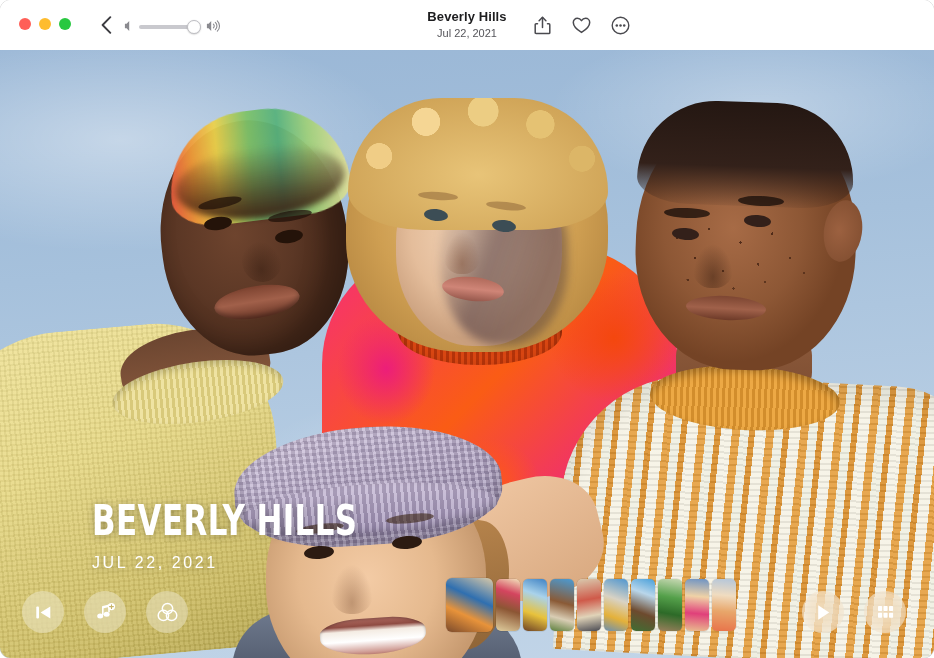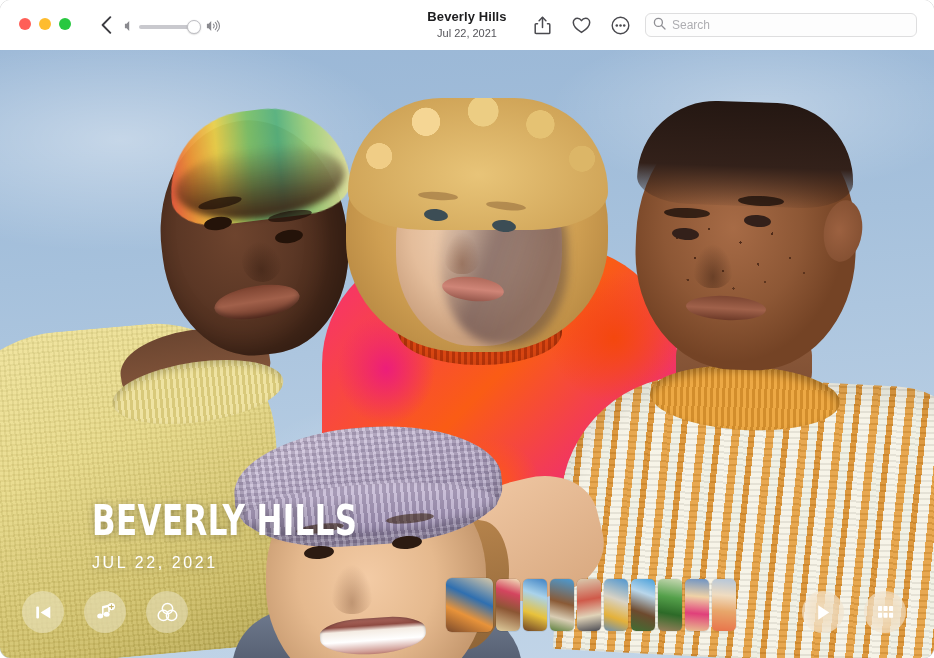--- a/index.html
+++ b/index.html
@@ -630,29 +630,20 @@
       <div class="tb-btn">
         <svg width="19" height="19" viewBox="0 0 19 19" aria-hidden="true">
           <circle cx="9.5" cy="9.5" r="8.3" fill="none" stroke="#4a4a4f" stroke-width="1.4"></circle>
           <circle cx="5.8" cy="9.5" r="1.25" fill="#4a4a4f"></circle>
           <circle cx="9.5" cy="9.5" r="1.25" fill="#4a4a4f"></circle>
           <circle cx="13.2" cy="9.5" r="1.25" fill="#4a4a4f"></circle>
         </svg>
       </div>
     </div>
 
-    <div class="search-field">
-      <span>
-        <svg width="13" height="13" viewBox="0 0 13 13" aria-hidden="true">
-          <circle cx="5.4" cy="5.4" r="4.0" fill="none" stroke="#8e8e93" stroke-width="1.3"></circle>
-          <path d="M8.5 8.5 L12.0 12.0" stroke="#8e8e93" stroke-width="1.3" stroke-linecap="round"></path>
-        </svg>
-      </span>
-      <span class="search-ph">Search</span>
-    </div>
   </div>
 
   <div id="stage">
 
     <div class="sky"></div>
 
     <div class="p-left-body"></div>
     <div class="p-left-neck"></div>
     <div class="p-left-collar"></div>
     <div class="p-left-head"></div>

